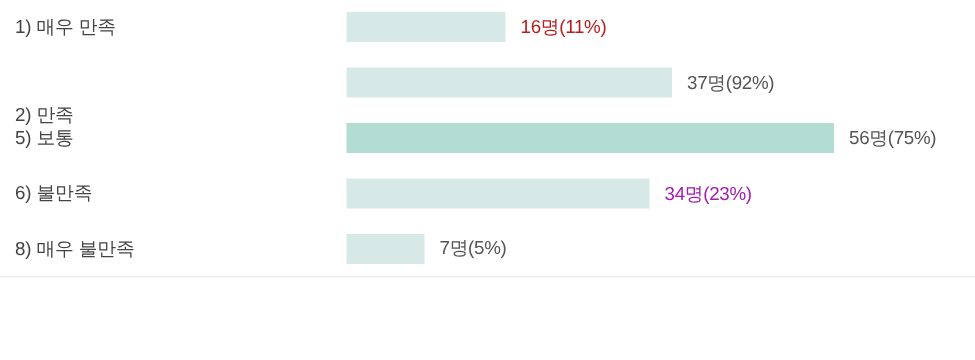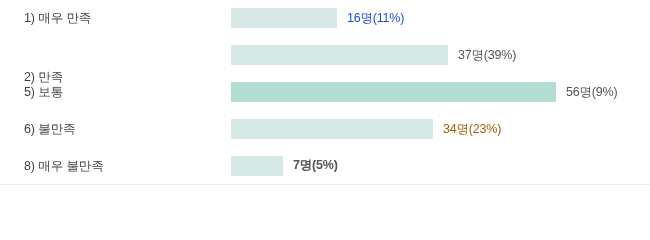--- a/index.html
+++ b/index.html
@@ -38,21 +38,21 @@
   .row {
     position: relative;
     height: 37px;
     display: flex;
     align-items: center;
     width: 650px;
   }
 
   .row-label {
     position: absolute;
-    left: 24px;
+    left: 10px;
     top: 50%;
     transform: translateY(-50%);
     font-size: 12.5px;
     color: #444444;
     letter-spacing: -0.1px;
     white-space: nowrap;
     line-height: 1;
   }
 
   .bar-area {
@@ -88,50 +88,50 @@
 </head>
 <body>
 
 <div id="chart-root" style="background: rgb(255, 255, 255); border-bottom-color: rgb(236, 236, 236);">
   <div class="rows">
 
     <div class="row">
       <div class="row-label" style="color: rgb(68, 68, 68);">1) 매우 만족</div>
       <div class="bar-area">
         <div class="bar" style="width: 106px; background: rgb(215, 233, 230);"></div>
-        <div class="bar-value" style="color: #1d4ed8;">16명(11%)</div>
+        <div class="bar-value" style="color: #b91c1c;">16명(11%)</div>
       </div>
     </div>
 
     <div class="row">
       <div class="row-label" style="color: rgb(68, 68, 68); margin-top: 22px;">2) 만족</div>
       <div class="bar-area">
         <div class="bar" style="width: 217px; background: rgb(215, 233, 230);"></div>
-        <div class="bar-value" style="color: rgb(85, 85, 85);">37명(39%)</div>
+        <div class="bar-value" style="color: rgb(85, 85, 85);">37명(92%)</div>
       </div>
     </div>
 
     <div class="row">
       <div class="row-label" style="color: rgb(68, 68, 68);">5) 보통</div>
       <div class="bar-area">
         <div class="bar is-max" style="width: 325px; background: rgb(179, 221, 211);"></div>
-        <div class="bar-value" style="color: rgb(85, 85, 85);">56명(9%)</div>
+        <div class="bar-value" style="color: rgb(85, 85, 85);">56명(75%)</div>
       </div>
     </div>
 
     <div class="row">
       <div class="row-label" style="color: rgb(68, 68, 68);">6) 불만족</div>
       <div class="bar-area">
         <div class="bar" style="width: 202px; background: rgb(215, 233, 230);"></div>
-        <div class="bar-value" style="color: #a16207; text-align: right;">34명(23%)</div>
+        <div class="bar-value" style="color: #a21caf; text-align: right;">34명(23%)</div>
       </div>
     </div>
 
     <div class="row">
       <div class="row-label" style="color: rgb(68, 68, 68);">8) 매우 불만족</div>
       <div class="bar-area">
         <div class="bar" style="width: 52px; background: rgb(215, 233, 230);"></div>
-        <div class="bar-value" style="color: rgb(85, 85, 85); font-weight: bold;">7명(5%)</div>
+        <div class="bar-value" style="color: rgb(85, 85, 85);">7명(5%)</div>
       </div>
     </div>
 
   </div>
 </div>
 
 </body></html>

